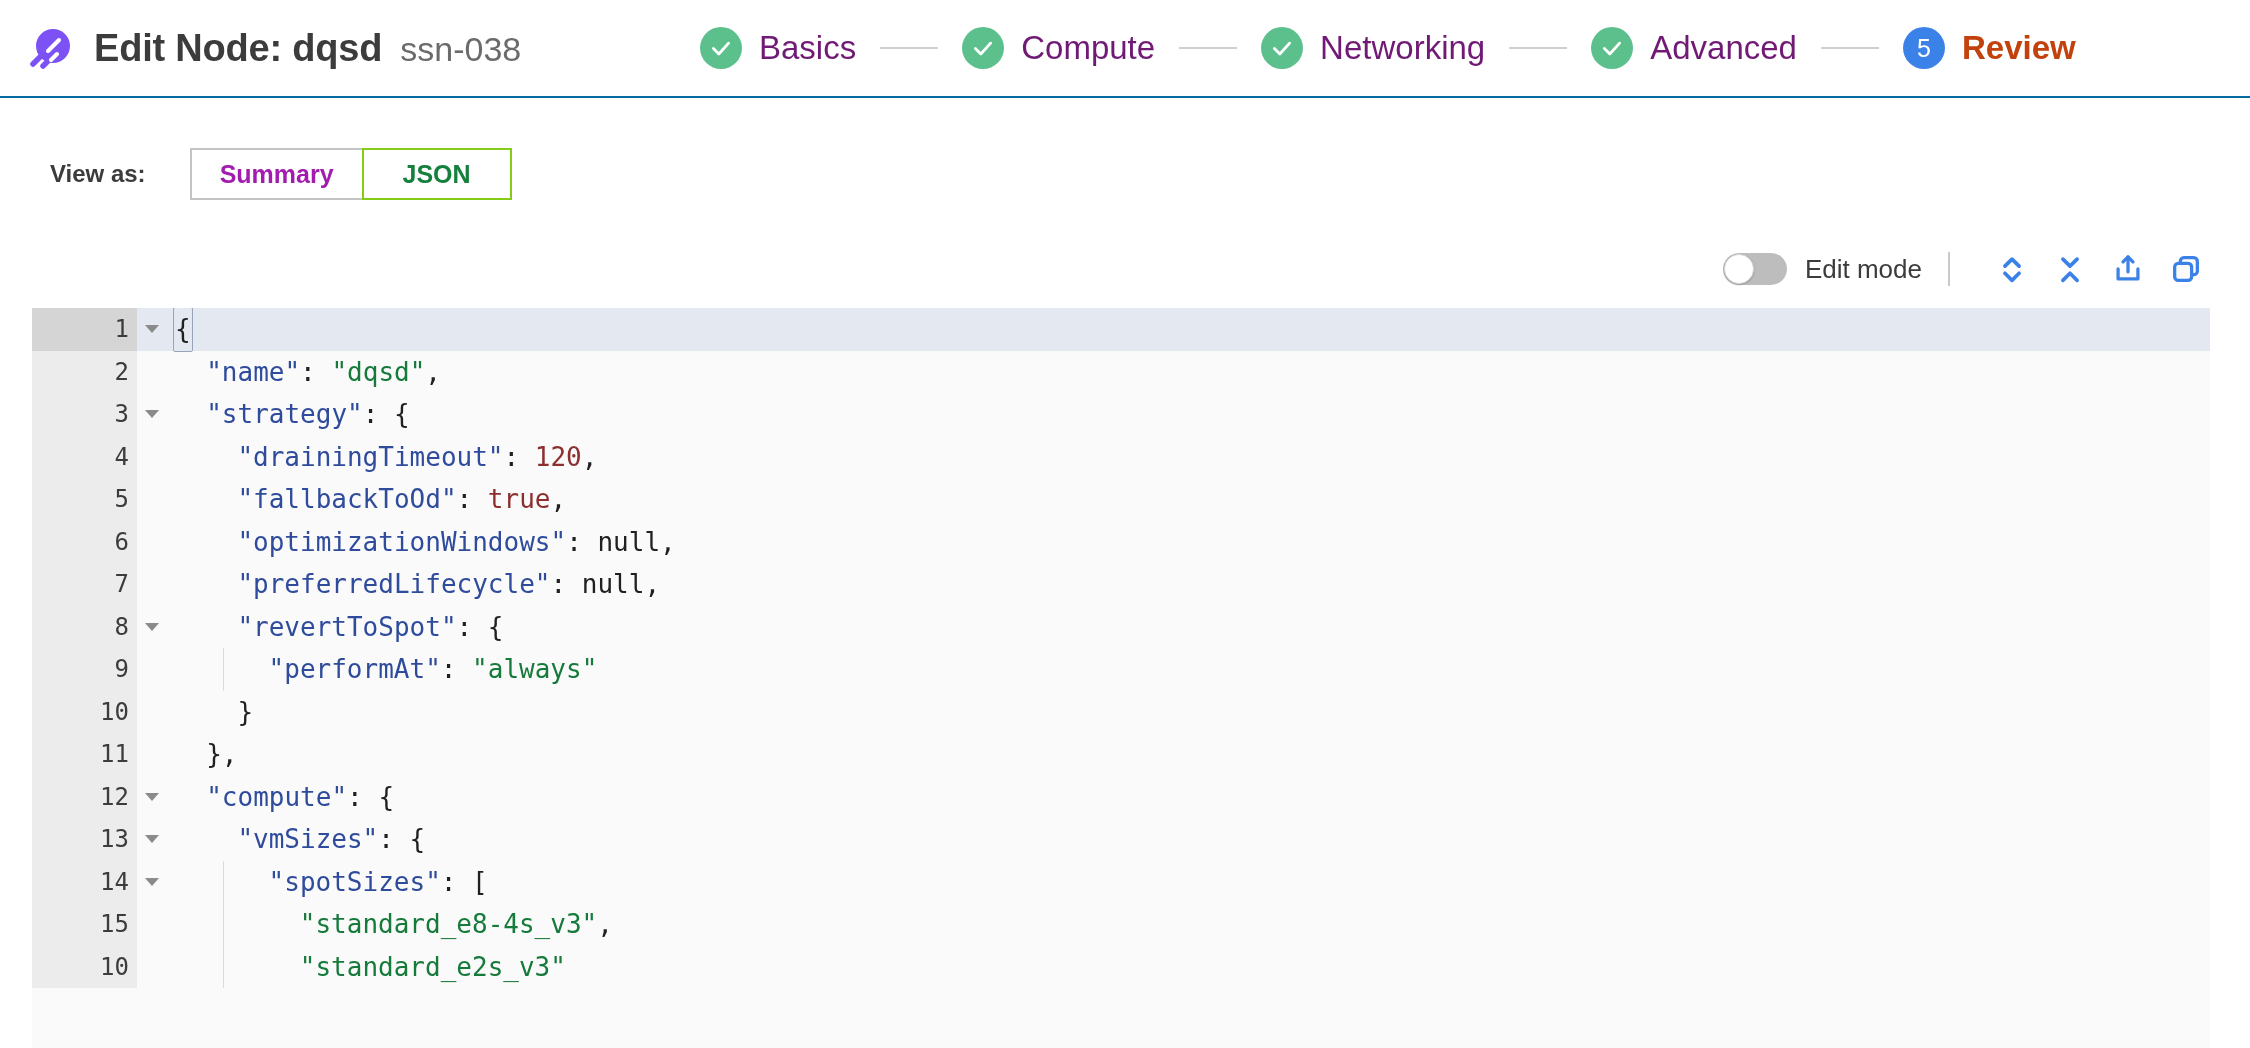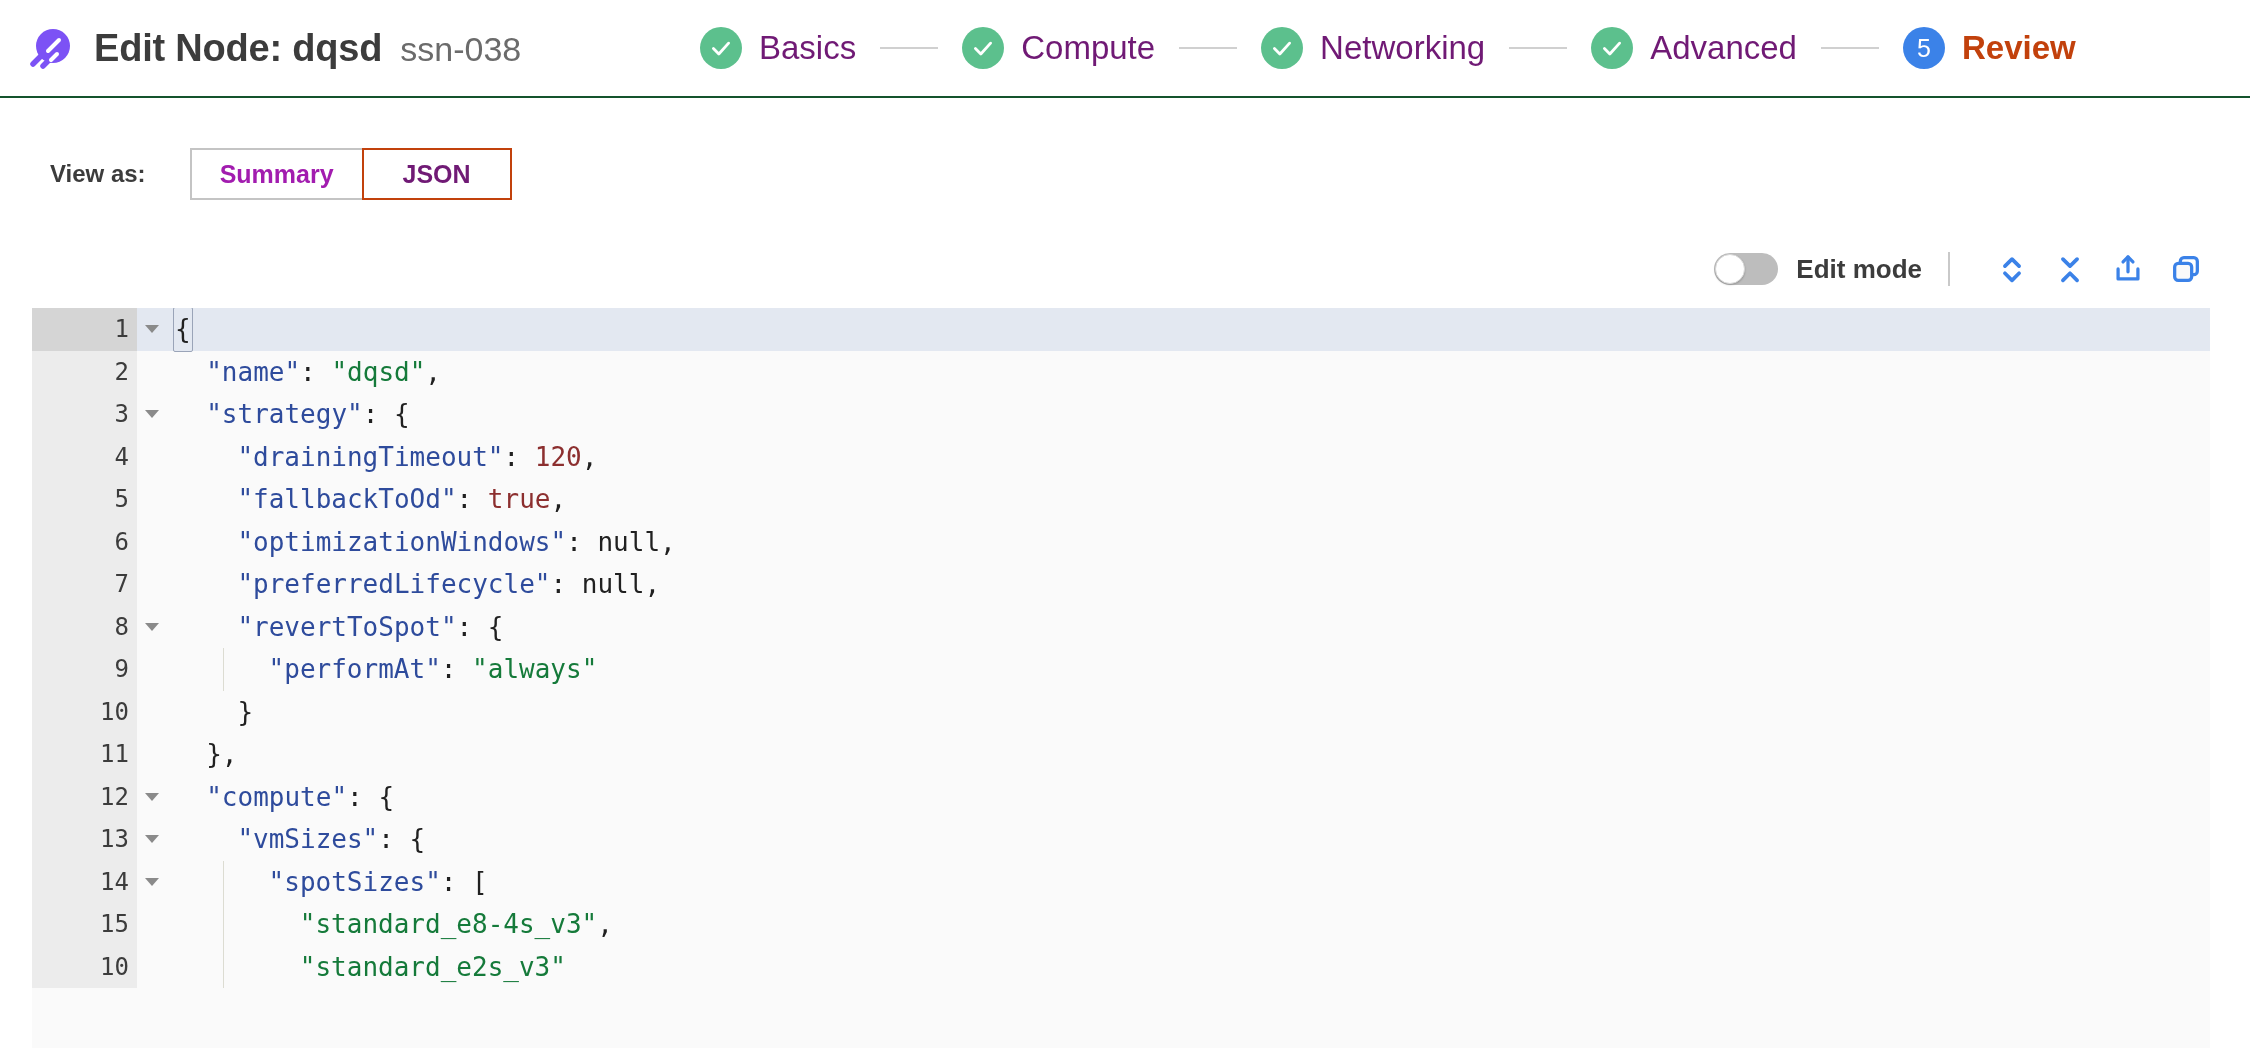--- a/index.html
+++ b/index.html
@@ -9,21 +9,21 @@
     font-family: "Liberation Sans", sans-serif;
     overflow: hidden;
   }
 
   
   .header {
     position: relative;
     height: 98px;
     display: flex;
     align-items: center;
-    border-bottom: 2px solid #14532d;
+    border-bottom: 2px solid #0369a1;
     padding-left: 26px;
     overflow: hidden;
   }
   .logo {
     width: 46px; height: 46px;
     flex: 0 0 46px;
     margin-right: 22px;
   }
   .title-block {
     display: flex;
@@ -114,22 +114,22 @@
     cursor: pointer;
     white-space: nowrap;
   }
   .seg-btn.summary {
     color: #a21caf;
     border: 2px solid #c4c4c4;
     border-right: none;
     min-width: 156px;
   }
   .seg-btn.json {
-    color: #701a75;
-    border: 2px solid #c2410c;
+    color: #15803d;
+    border: 2px solid #84cc16;
     min-width: 150px;
   }
 
   
   .editor-toolbar {
     display: flex;
     align-items: center;
     justify-content: flex-end;
     padding-right: 42px;
     margin-top: 42px;
@@ -147,21 +147,21 @@
     position: absolute;
     left: 1px; top: 1px;
     width: 30px; height: 30px;
     border-radius: 50%;
     background: #ffffff;
     border: 1px solid #d8d8d8;
     box-shadow: 0 1px 2px rgba(0,0,0,0.22);
   }
   .toggle-label {
     font-size: 26px;
-    font-weight: bold;
+    font-weight: normal;
     color: #3c3c3c;
     margin-left: 18px;
   }
   .tb-divider {
     width: 2px;
     height: 34px;
     background: #c9c9c9;
     margin: 0 26px;
   }
   .tb-icon {

